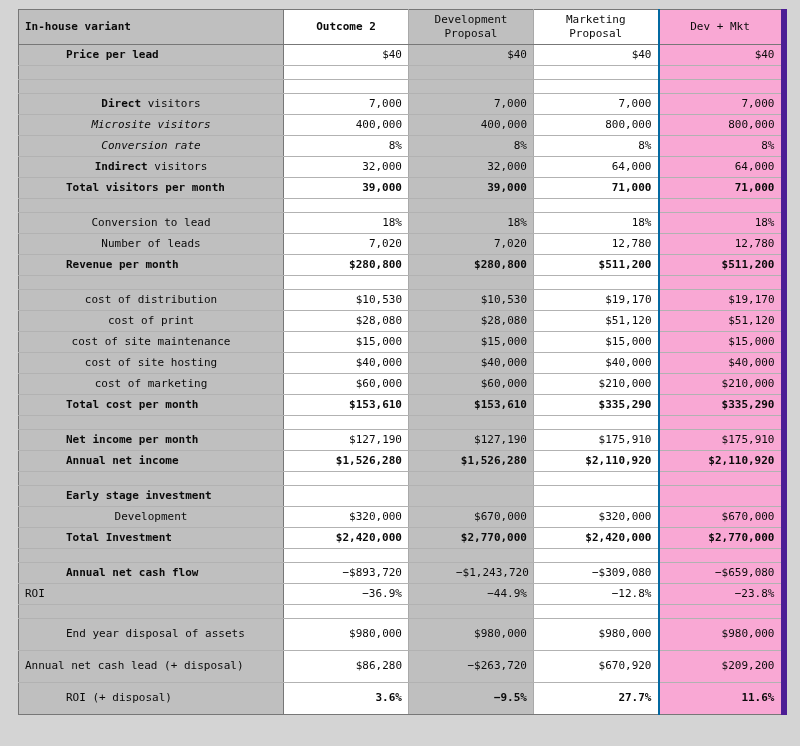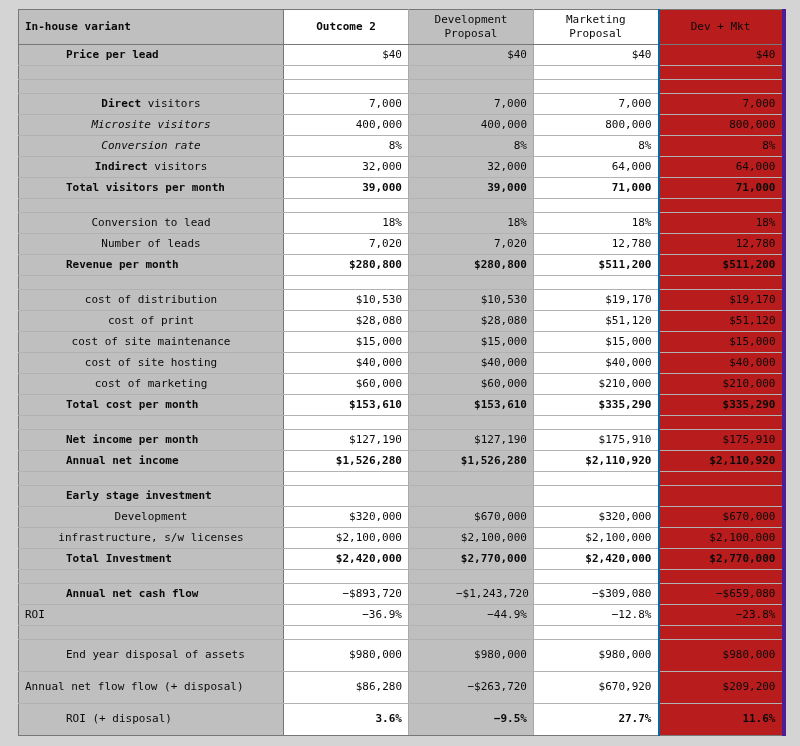--- a/index.html
+++ b/index.html
@@ -45,21 +45,21 @@
     vertical-align: middle;
     white-space: nowrap;
     overflow: hidden;
   }
 
   
   .col-label { background: #bfbfbf; border-left: 1px solid #777777; border-right: 1px solid #777777; }
   .col-a { background: #ffffff; border-right: 1px solid #a9a9a9; }
   .col-b { background: #bfbfbf; border-right: 1px solid #a9a9a9; }
   .col-c { background: #ffffff; border-right: 2px solid #0369a1; }
-  .col-d { background: #b91c1c; border-right: 4px solid #4c1d95; }
+  .col-d { background: #f9a8d4; border-right: 6px solid #4c1d95; }
 
   
   tr.hdr td {
     height: 34px;
     text-align: center;
     border-top: 1px solid #777777;
     border-bottom: 1px solid #777777;
     white-space: normal;
     line-height: 1.25;
   }
@@ -274,27 +274,20 @@
           <td class="col-c num"></td>
           <td class="col-d num"></td>
         </tr>
         <tr class="r">
           <td class="col-label lbl indent">Development</td>
           <td class="col-a num">$320,000</td>
           <td class="col-b num">$670,000</td>
           <td class="col-c num">$320,000</td>
           <td class="col-d num">$670,000</td>
         </tr>
-        <tr class="r">
-          <td class="col-label lbl indent">infrastructure, s/w licenses</td>
-          <td class="col-a num">$2,100,000</td>
-          <td class="col-b num">$2,100,000</td>
-          <td class="col-c num">$2,100,000</td>
-          <td class="col-d num">$2,100,000</td>
-        </tr>
         <tr class="r heavy">
           <td class="col-label lbl b">Total Investment</td>
           <td class="col-a num b">$2,420,000</td>
           <td class="col-b num b">$2,770,000</td>
           <td class="col-c num b">$2,420,000</td>
           <td class="col-d num b">$2,770,000</td>
         </tr>
         <tr class="spacer">
           <td class="col-label lbl"></td>
           <td class="col-a num"></td>
@@ -324,21 +317,21 @@
           <td class="col-d num"></td>
         </tr>
         <tr class="r tall heavy">
           <td class="col-label lbl">End year disposal of assets</td>
           <td class="col-a num">$980,000</td>
           <td class="col-b num">$980,000</td>
           <td class="col-c num">$980,000</td>
           <td class="col-d num">$980,000</td>
         </tr>
         <tr class="r tall">
-          <td class="col-label lbl">Annual net flow flow (+ disposal)</td>
+          <td class="col-label lbl">Annual net cash lead (+ disposal)</td>
           <td class="col-a num">$86,280</td>
           <td class="col-b num">−$263,720</td>
           <td class="col-c num">$670,920</td>
           <td class="col-d num">$209,200</td>
         </tr>
         <tr class="r tall heavy lastrow">
           <td class="col-label lbl">ROI (+ disposal)</td>
           <td class="col-a num b">3.6%</td>
           <td class="col-b num b">−9.5%</td>
           <td class="col-c num b">27.7%</td>

